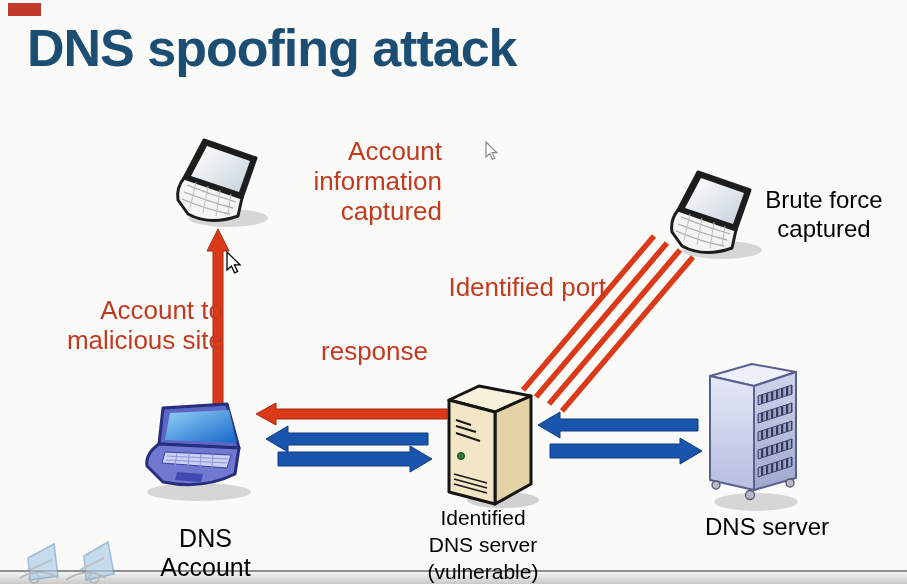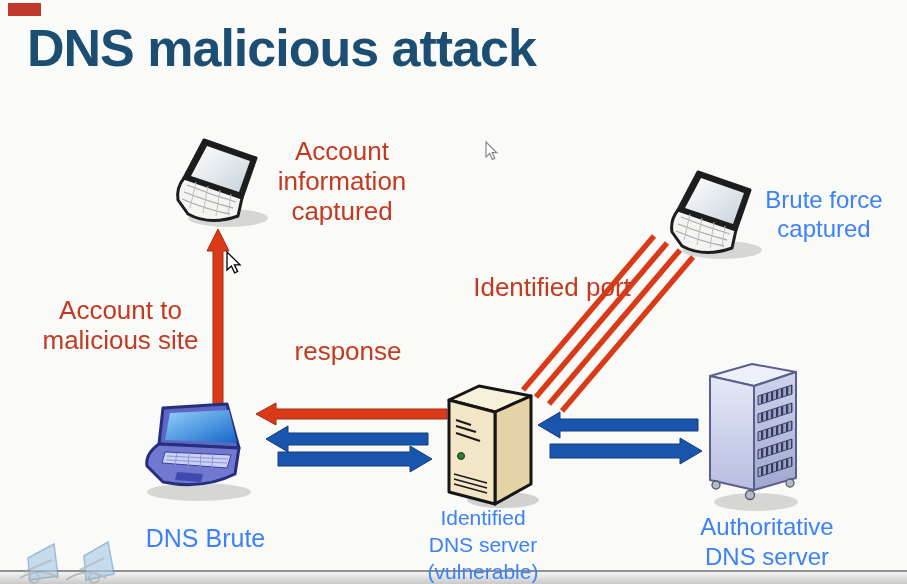--- a/index.html
+++ b/index.html
@@ -7,76 +7,75 @@
     position:relative;width:907px;height:584px;overflow:hidden;
     background:#FAFAF8;
     font-family:"Liberation Sans", sans-serif;
   }
   .abs{position:absolute;}
   #title{
     left:27px;top:18px;width:620px;
     font-size:52px;font-weight:600;letter-spacing:-1px;
     color:#1C4E74;z-index:3;
   }
-  .ann{color:#C23A20;text-align:center;line-height:30px;font-size:26px;z-index:3;}
-  .lbl{color:#3b82f6;text-align:center;z-index:3;}
+  .ann{color:#C23A20;text-align:right;line-height:30px;font-size:26px;z-index:3;}
+  .lbl{color:#000000;text-align:center;z-index:3;}
   .line{display:block;}
   #ann-account{left:242px;top:136px;width:200px;}
   #ann-redirect{left:18px;top:295px;width:205px;}
   #ann-spoofed{left:268px;top:336px;width:160px;}
-  #ann-port{left:458px;top:272px;width:188px;}
+  #ann-port{left:418px;top:272px;width:188px;}
   #lbl-client{left:138px;top:524px;width:135px;font-size:25px;}
   #lbl-recursive{left:405px;top:504px;width:156px;font-size:21px;line-height:27px;}
   #lbl-auth{left:678px;top:512px;width:178px;font-size:24px;line-height:30px;}
   #lbl-attacker{left:748px;top:185px;width:152px;font-size:24px;line-height:29px;}
   #corner-mark{left:8px;top:3px;width:33px;height:13px;background:#C0392B;z-index:4;}
   #bottom-bar{
     left:0;bottom:0;width:907px;height:12px;z-index:1;
     background:linear-gradient(#F4F4F2,#C9C9C7);
     border-top:2px solid #8F8F8F;
   }
   #gfx{left:0;top:0;z-index:2;}
 </style>
 </head>
 <body>
 
 <div id="stage">
 
   <div id="corner-mark" class="abs"></div>
 
   <div id="title" class="abs">
-    <span>DNS malicious attack</span>
+    <span>DNS spoofing attack</span>
   </div>
 
   <div id="ann-account" class="abs ann">
     <span class="line">Account</span>
     <span class="line">information</span>
     <span class="line">captured</span>
   </div>
   <div id="ann-redirect" class="abs ann">
     <span class="line">Account to</span>
     <span class="line">malicious site</span>
   </div>
   <div id="ann-spoofed" class="abs ann">
     <span class="line">response</span>
   </div>
   <div id="ann-port" class="abs ann">
     <span class="line">Identified port</span>
   </div>
 
   <div id="lbl-client" class="abs lbl">
-    <span>DNS Brute</span>
+    <span>DNS Account</span>
   </div>
   <div id="lbl-recursive" class="abs lbl">
     <span class="line">Identified</span>
     <span class="line">DNS server</span>
     <span class="line">(vulnerable)</span>
   </div>
   <div id="lbl-auth" class="abs lbl">
-    <span class="line">Authoritative</span>
     <span class="line">DNS server</span>
   </div>
   <div id="lbl-attacker" class="abs lbl">
     <span class="line">Brute force</span>
     <span class="line">captured</span>
   </div>
 
   <div id="bottom-bar" class="abs"></div>
 
   <svg id="gfx" class="abs" width="907" height="584" viewBox="0 0 907 584">

